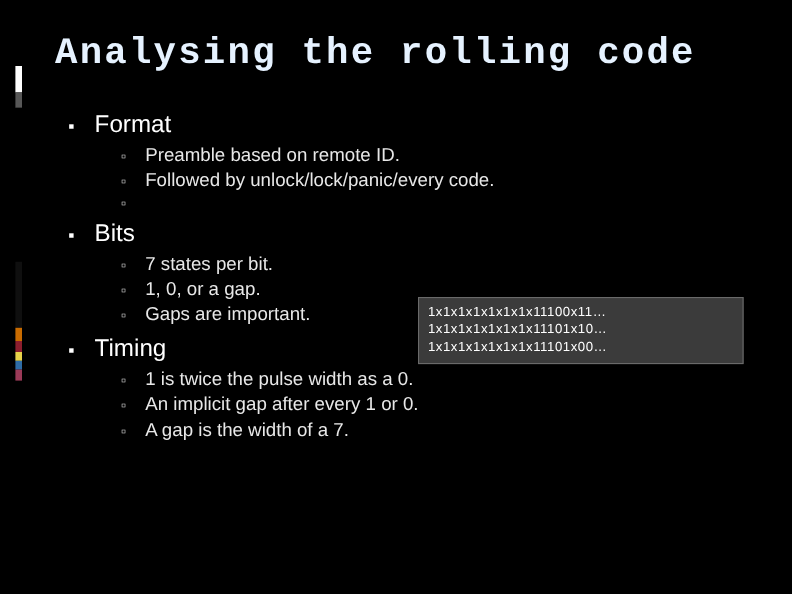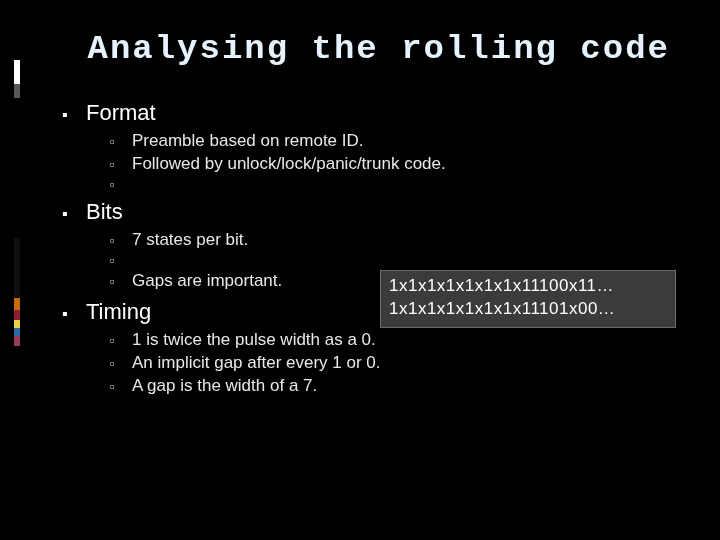--- a/index.html
+++ b/index.html
@@ -22,21 +22,20 @@
   }
   .strip .seg { width: 6px; }
   .title {
     font-family: "Courier New", Courier, monospace;
     font-size: 34px;
     font-weight: bold;
     color: #e6f2ff;
     margin-top: 0;
     margin-bottom: 32px;
     letter-spacing: 2px;
-    text-align: right;
   }
   .content {
     font-family: "Segoe UI", Candara, Corbel, Arial, sans-serif;
     color: #fff;
   }
   ul.lvl1 {
     list-style: none;
     padding-left: 12px;
   }
   ul.lvl1 > li {
@@ -75,21 +74,21 @@
   }
   .bits-box {
     position: absolute;
     left: 380px;
     top: 270px;
     width: 296px;
     background: #3b3b3b;
     border: 1px solid #6a6a6a;
     padding: 4px 8px 6px 8px;
     font-family: "Segoe UI", Candara, Corbel, Arial, sans-serif;
-    font-size: 17px;
+    font-size: 12px;
     color: #fff;
     line-height: 1.35;
     letter-spacing: 0.5px;
   }
 </style>
 </head>
 <body>
 
 <div class="slide">
 
@@ -115,40 +114,41 @@
             <span class="b1">▪</span>
           <span>Format</span>
           </div>
         <ul class="lvl2">
           <li>
               <span class="b2">▫</span>
               <span>Preamble based on remote ID.</span>
             </li>
           <li>
               <span class="b2">▫</span>
-              <span>Followed by unlock/lock/panic/trunk code.</span>
+              <span>Followed by unlock/lock/panic/every code.</span>
             </li>
           <li>
               <span class="b2">▫</span>
             </li>
         </ul>
       </li>
 
       <li>
         <div class="row">
             <span class="b1">▪</span>
           <span>Bits</span>
           </div>
         <ul class="lvl2">
           <li>
               <span class="b2">▫</span>
               <span>7 states per bit.</span>
             </li>
           <li>
               <span class="b2">▫</span>
+              <span>1, 0, or a gap.</span>
             </li>
           <li>
               <span class="b2">▫</span>
               <span>Gaps are important.</span>
             </li>
         </ul>
       </li>
 
       <li>
         <div class="row">
@@ -169,16 +169,17 @@
               <span>A gap is the width of a 7.</span>
             </li>
         </ul>
       </li>
 
     </ul>
   </div>
 
   <div class="bits-box">
     <div>1x1x1x1x1x1x1x11100x11…</div>
+    <div>1x1x1x1x1x1x1x11101x10…</div>
     <div>1x1x1x1x1x1x1x11101x00…</div>
   </div>
 
 </div>
 
 </body></html>

